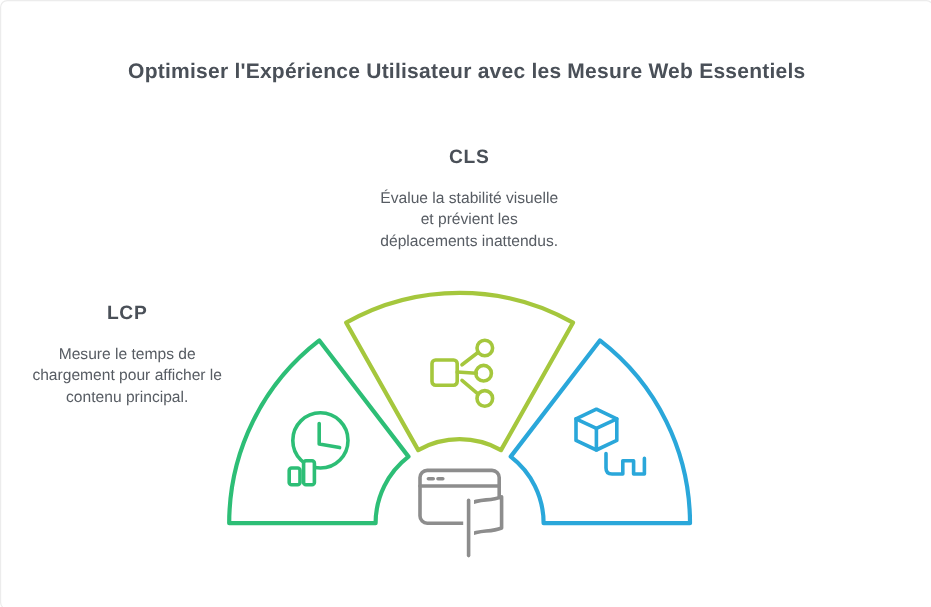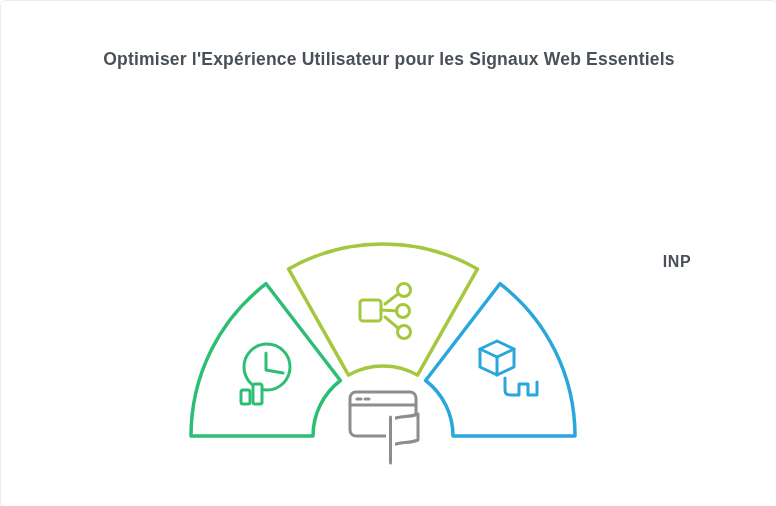--- a/index.html
+++ b/index.html
@@ -32,26 +32,33 @@
   .block-lcp{left:25px;top:252px;width:160px;}
   .block-cls{left:310px;top:122px;width:160px;}
   .block-inp{left:596px;top:252px;width:160px;}
   .gauge{position:absolute;left:0;top:0;}
 </style>
 </head>
 <body>
 
 <div class="canvas">
 
-  <h1 class="title">Optimiser l'Expérience Utilisateur pour les Signaux Web Essentiels</h1>
+  <h1 class="title">Optimiser l'Expérience Utilisateur avec les Mesure Web Essentiels</h1>
 
+  <section class="label-block block-lcp">
+    <h2>LCP</h2>
+    <p>Mesure le temps de chargement pour afficher le contenu principal.</p>
+  </section>
 
+  <section class="label-block block-cls">
+    <h2>CLS</h2>
+    <p>Évalue la stabilité visuelle et prévient les déplacements inattendus.</p>
+  </section>
 
   <section class="label-block block-inp">
-    <h2>INP</h2>
   </section>
 
   <svg class="gauge" width="776" height="506" viewBox="0 0 776 506" fill="none" stroke-linejoin="round" stroke-linecap="round">
 
     <path d="M190,435 A192,192 0 0 1 265.1,282.7 L339.4,379.5 A70,70 0 0 0 312,435 Z" stroke="#2dbe76" stroke-width="3.5"></path>
 
     <path d="M287.5,267.9 A192,192 0 0 1 476.5,267.9 L416.5,374.1 A70,70 0 0 0 347.5,374.1 Z" stroke="#a5c73d" stroke-width="3.5"></path>
 
     <path d="M498.9,282.7 A192,192 0 0 1 574,435 L452,435 A70,70 0 0 0 424.6,379.5 Z" stroke="#2aa7da" stroke-width="3.5"></path>
 

